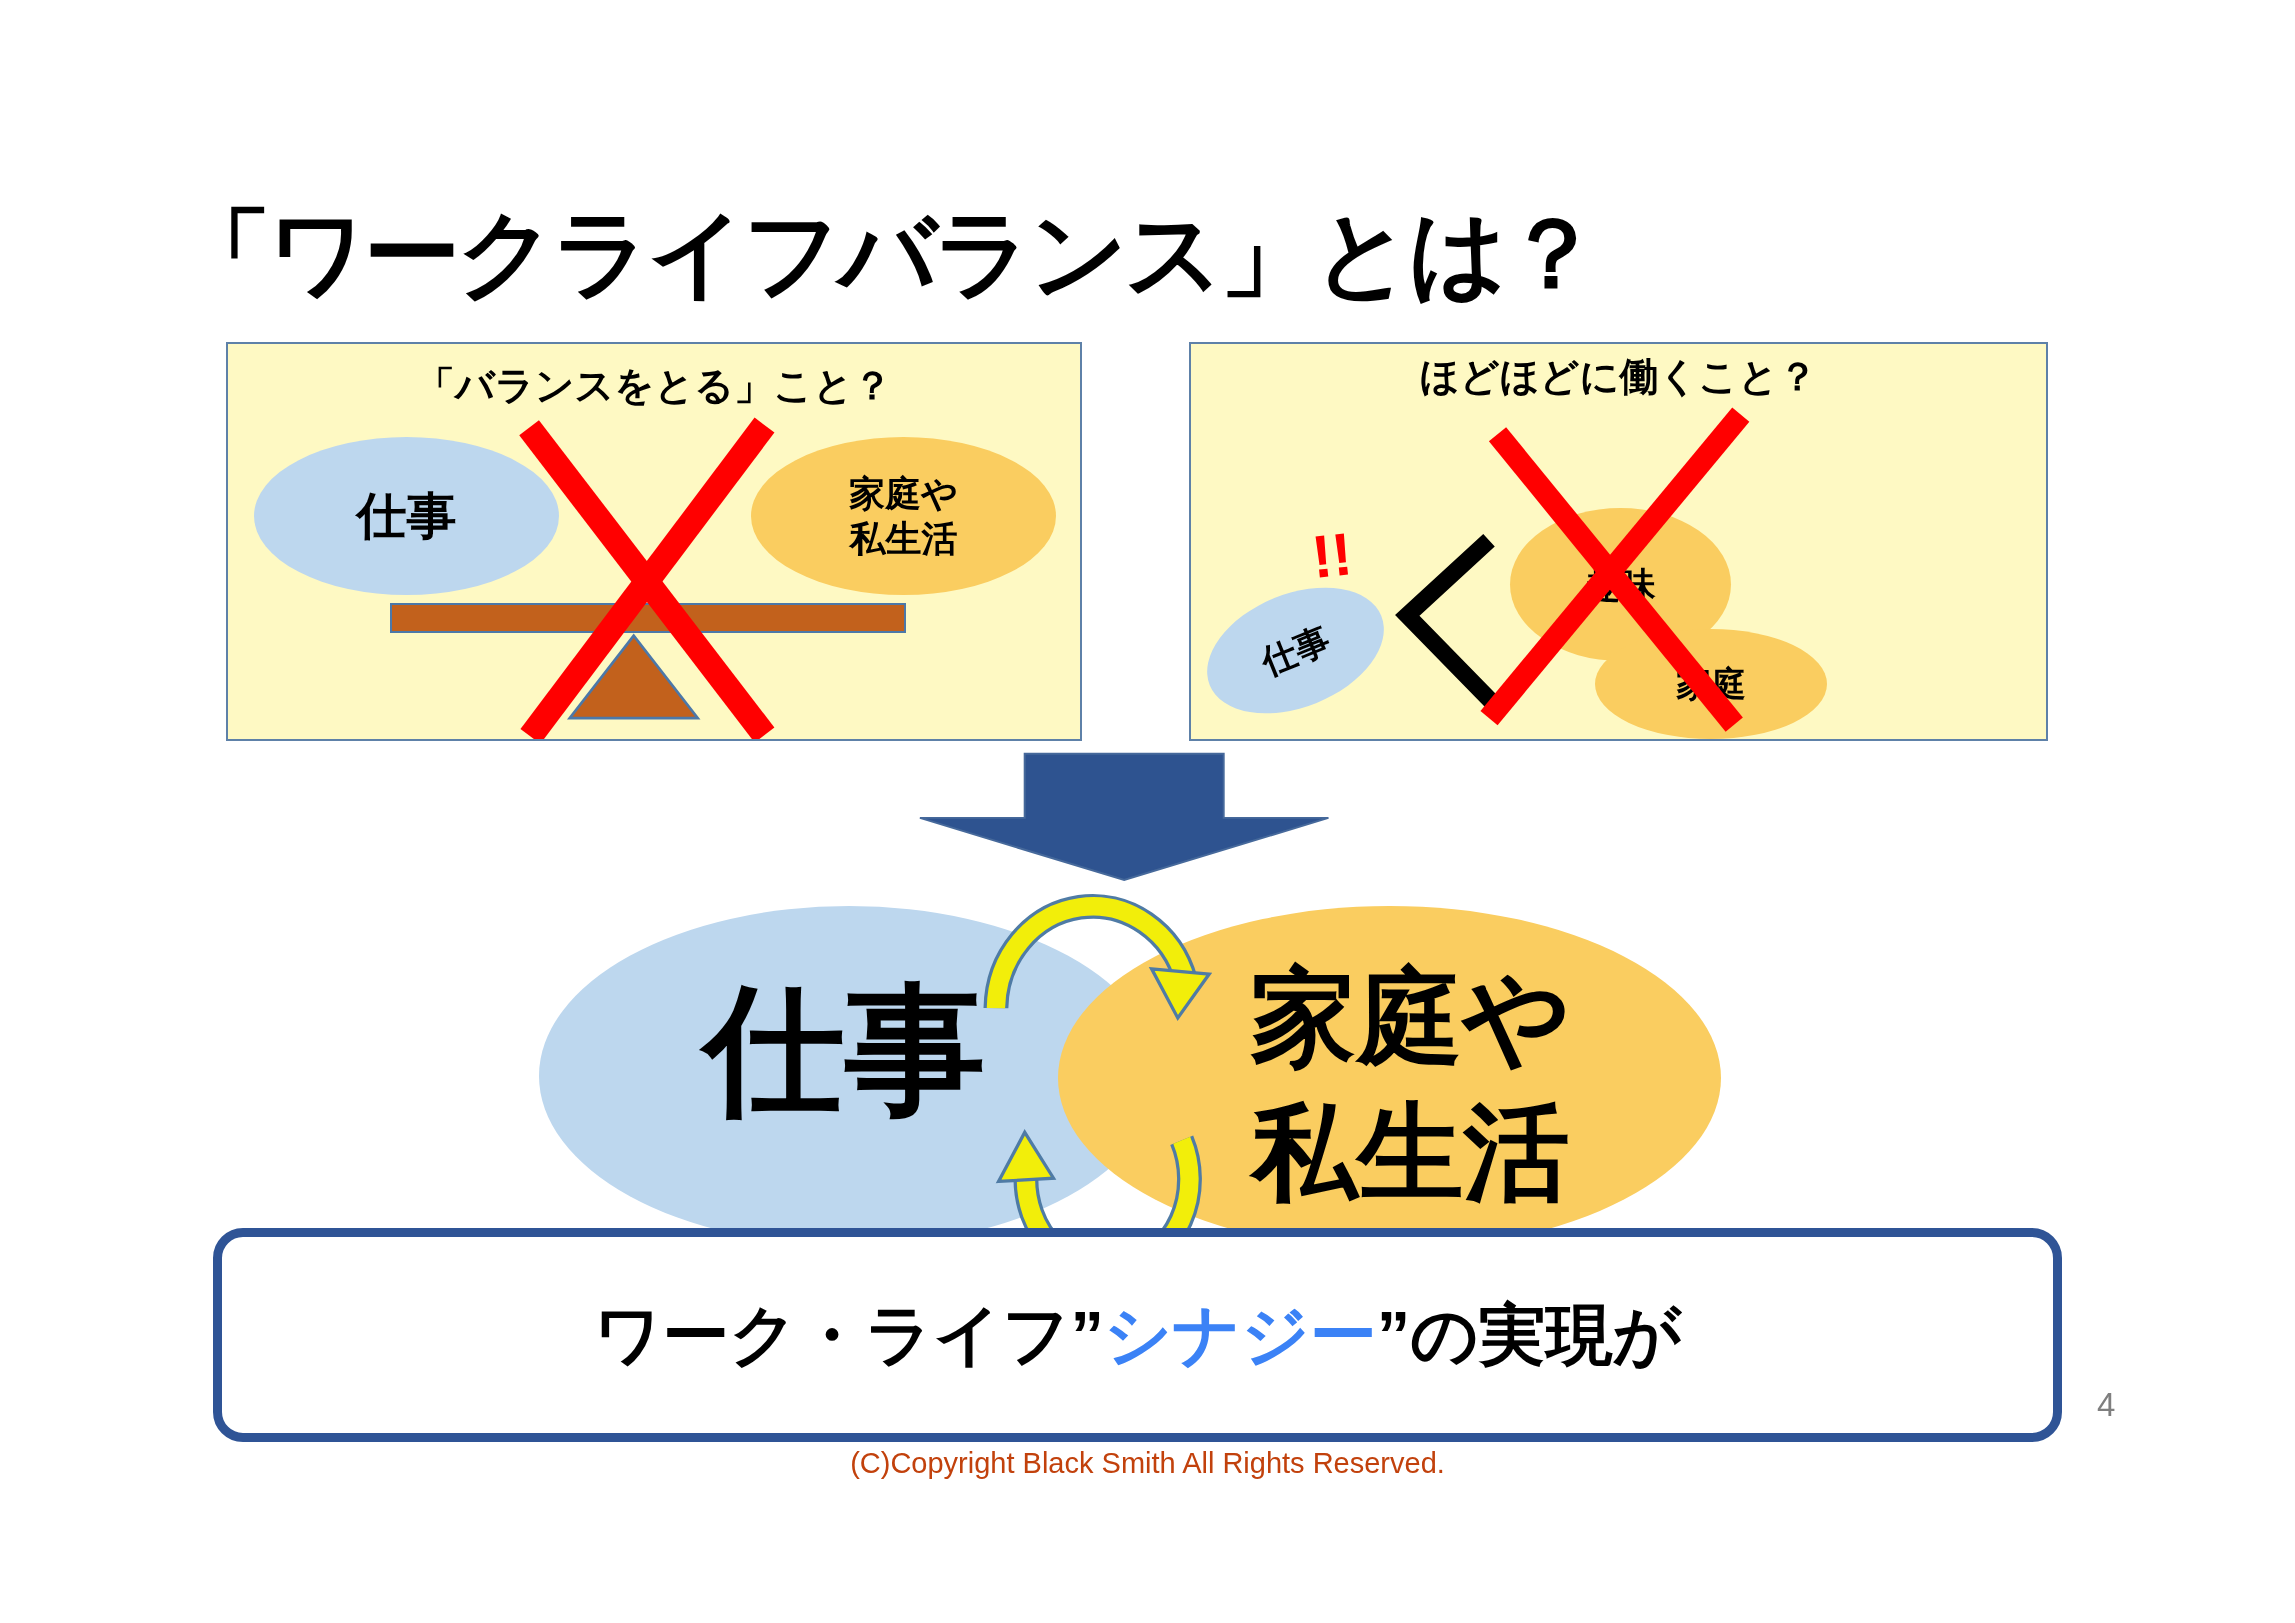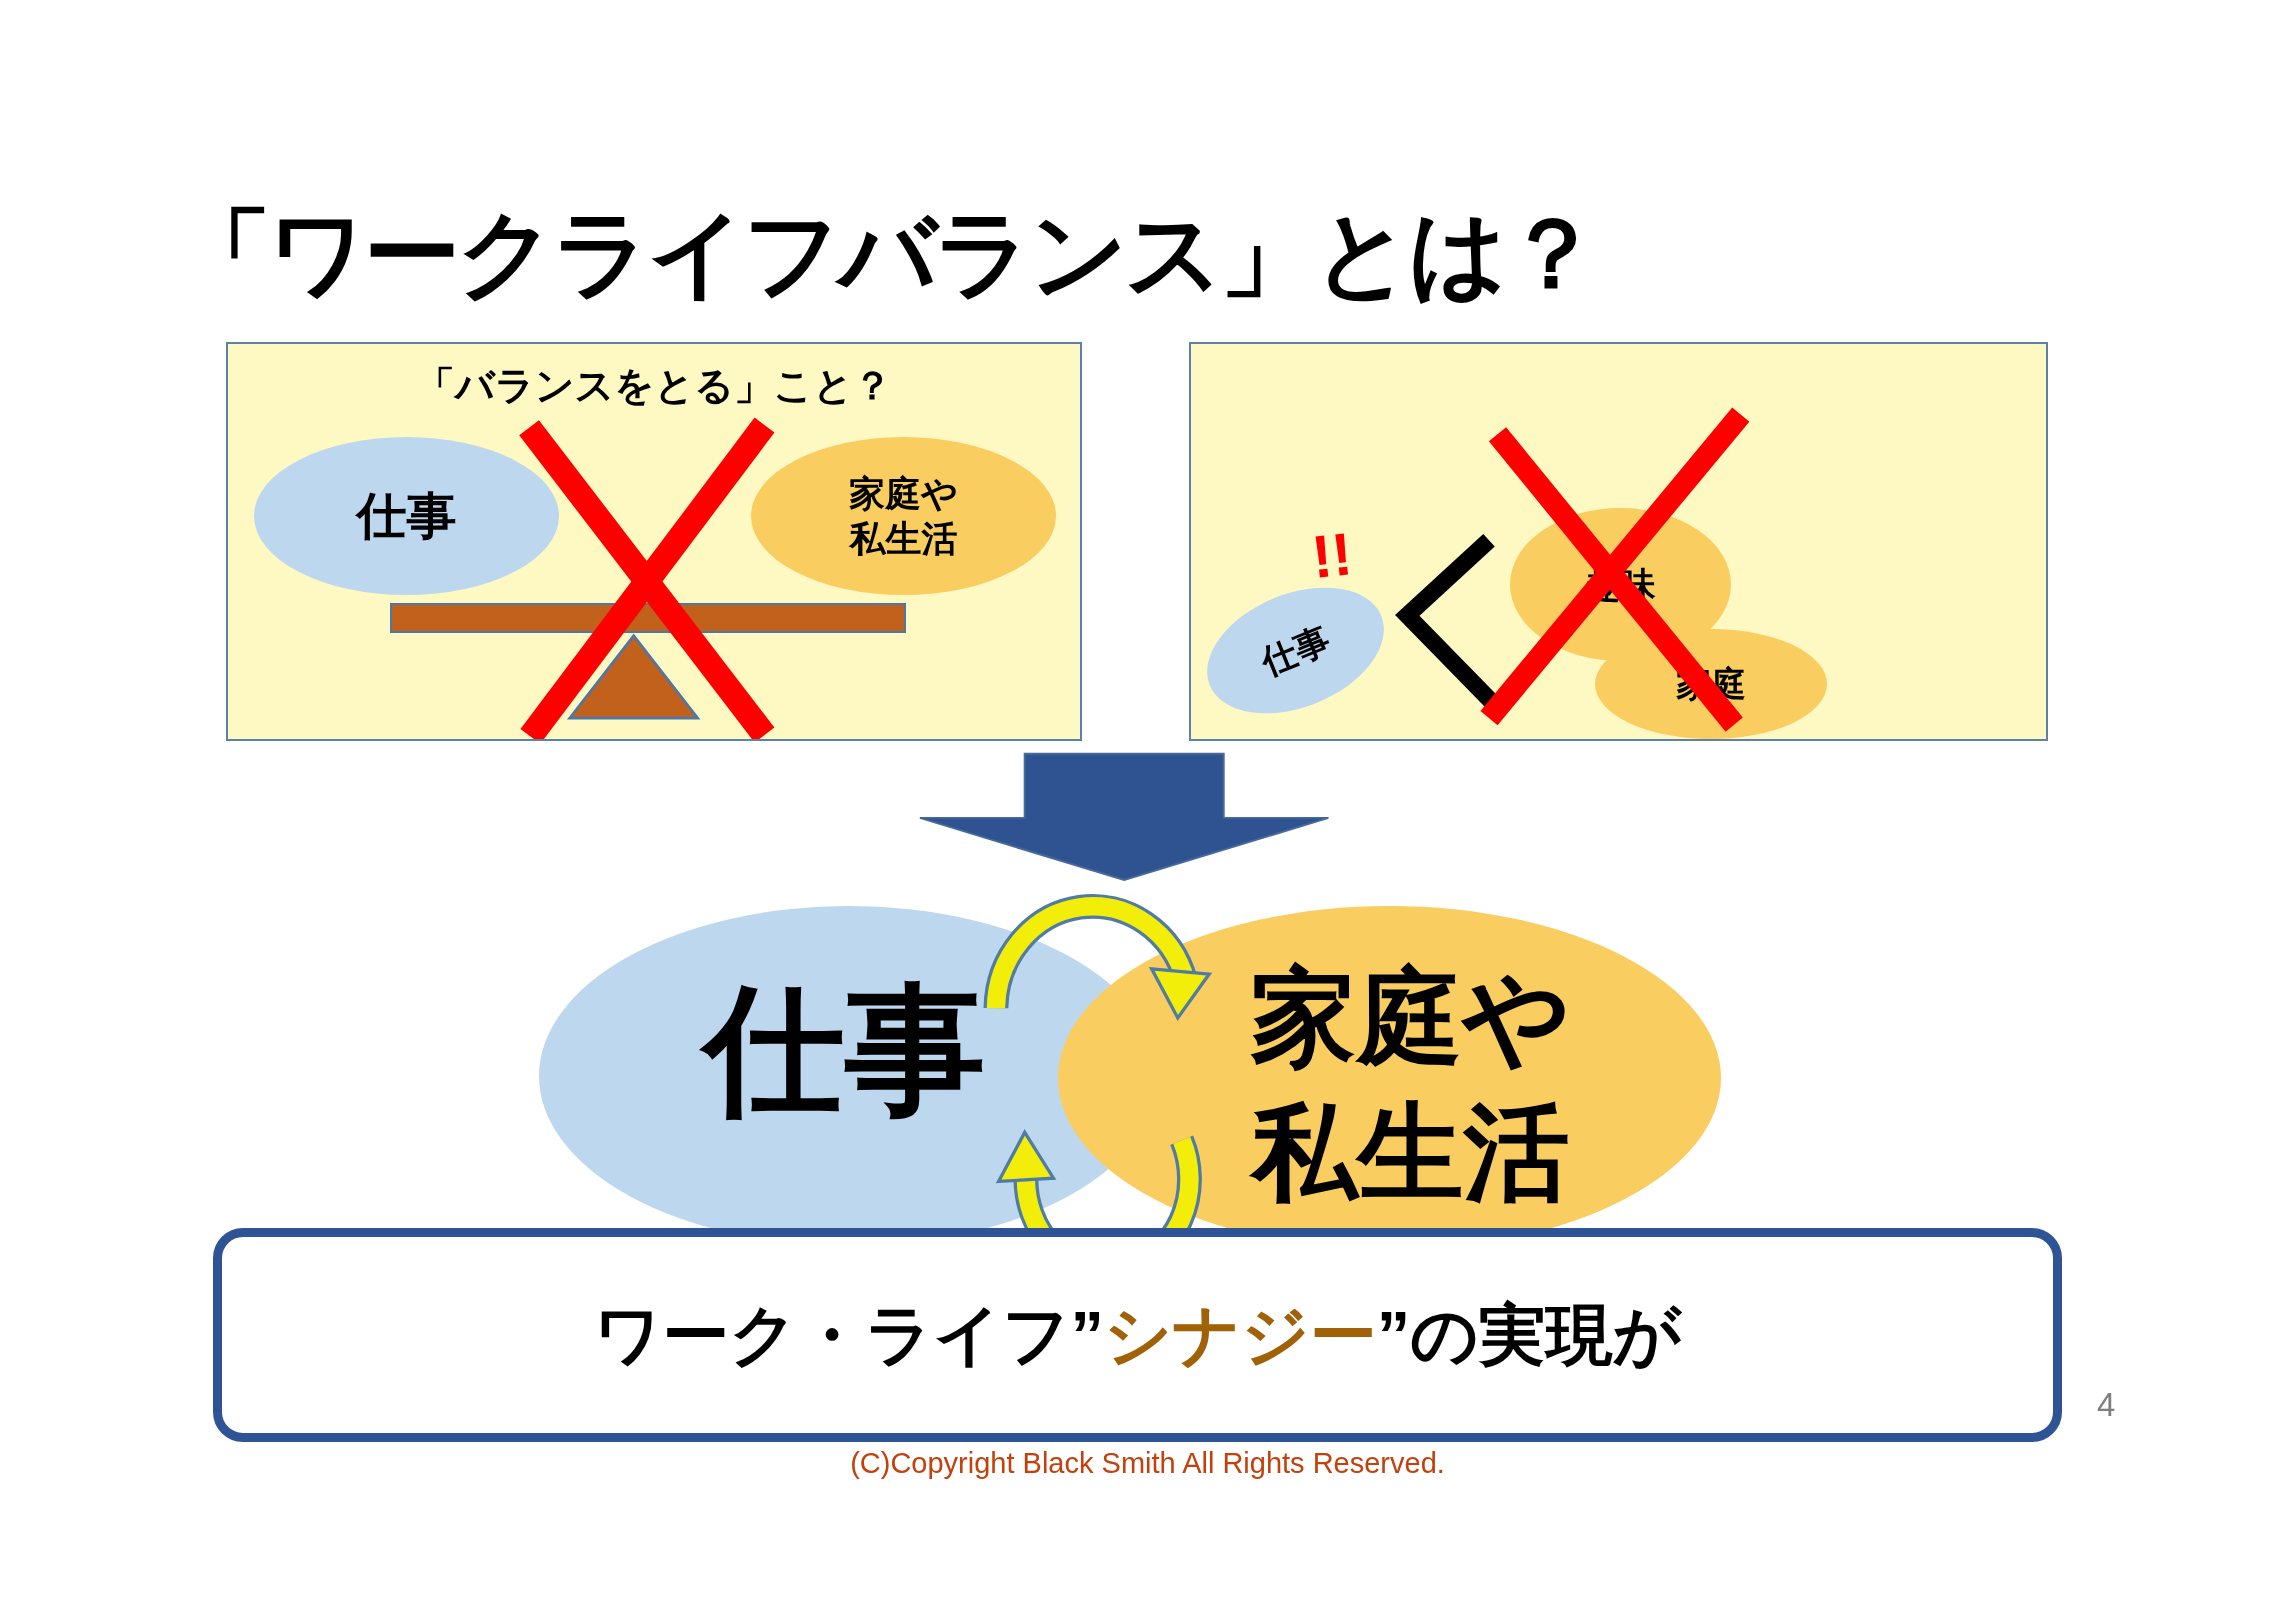--- a/index.html
+++ b/index.html
@@ -130,21 +130,21 @@
     justify-content: center;
     text-align: center;
     z-index: 10;
   }
   .conclusion-line {
     font-size: 67px;
     font-weight: 700;
     line-height: 1.32;
     white-space: nowrap;
   }
-  .hl-red { color: #a16207; }
+  .hl-red { color: #3b82f6; }
 
   .footer {
     position: absolute;
     left: 0; top: 1447px; width: 100%;
     text-align: center;
     font-size: 29px;
     color: #c2410c;
     z-index: 11;
   }
   .page-num {
@@ -180,20 +180,21 @@
       <polygon points="620,446 522,572 718,572" fill="#C2611C" stroke="#4C78A8" stroke-width="4"></polygon>
       <g>
         <line x1="460" y1="128" x2="820" y2="598" stroke="#FF0000" stroke-width="38"></line>
         <line x1="820" y1="124" x2="462" y2="600" stroke="#FF0000" stroke-width="38"></line>
       </g>
     </svg>
   </div>
 
   <div class="panel panel-right">
     <div class="panel-header" style="top:9.2px;">
+      <div>ほどほどに働くこと？</div>
     </div>
 
     <div class="ellipse yellow-e rp-hobby">
       <span class="e-label">趣味</span>
     </div>
     <div class="ellipse yellow-e rp-family">
       <span class="e-label">家庭</span>
     </div>
 
     <div class="ellipse blue-e rp-work">

